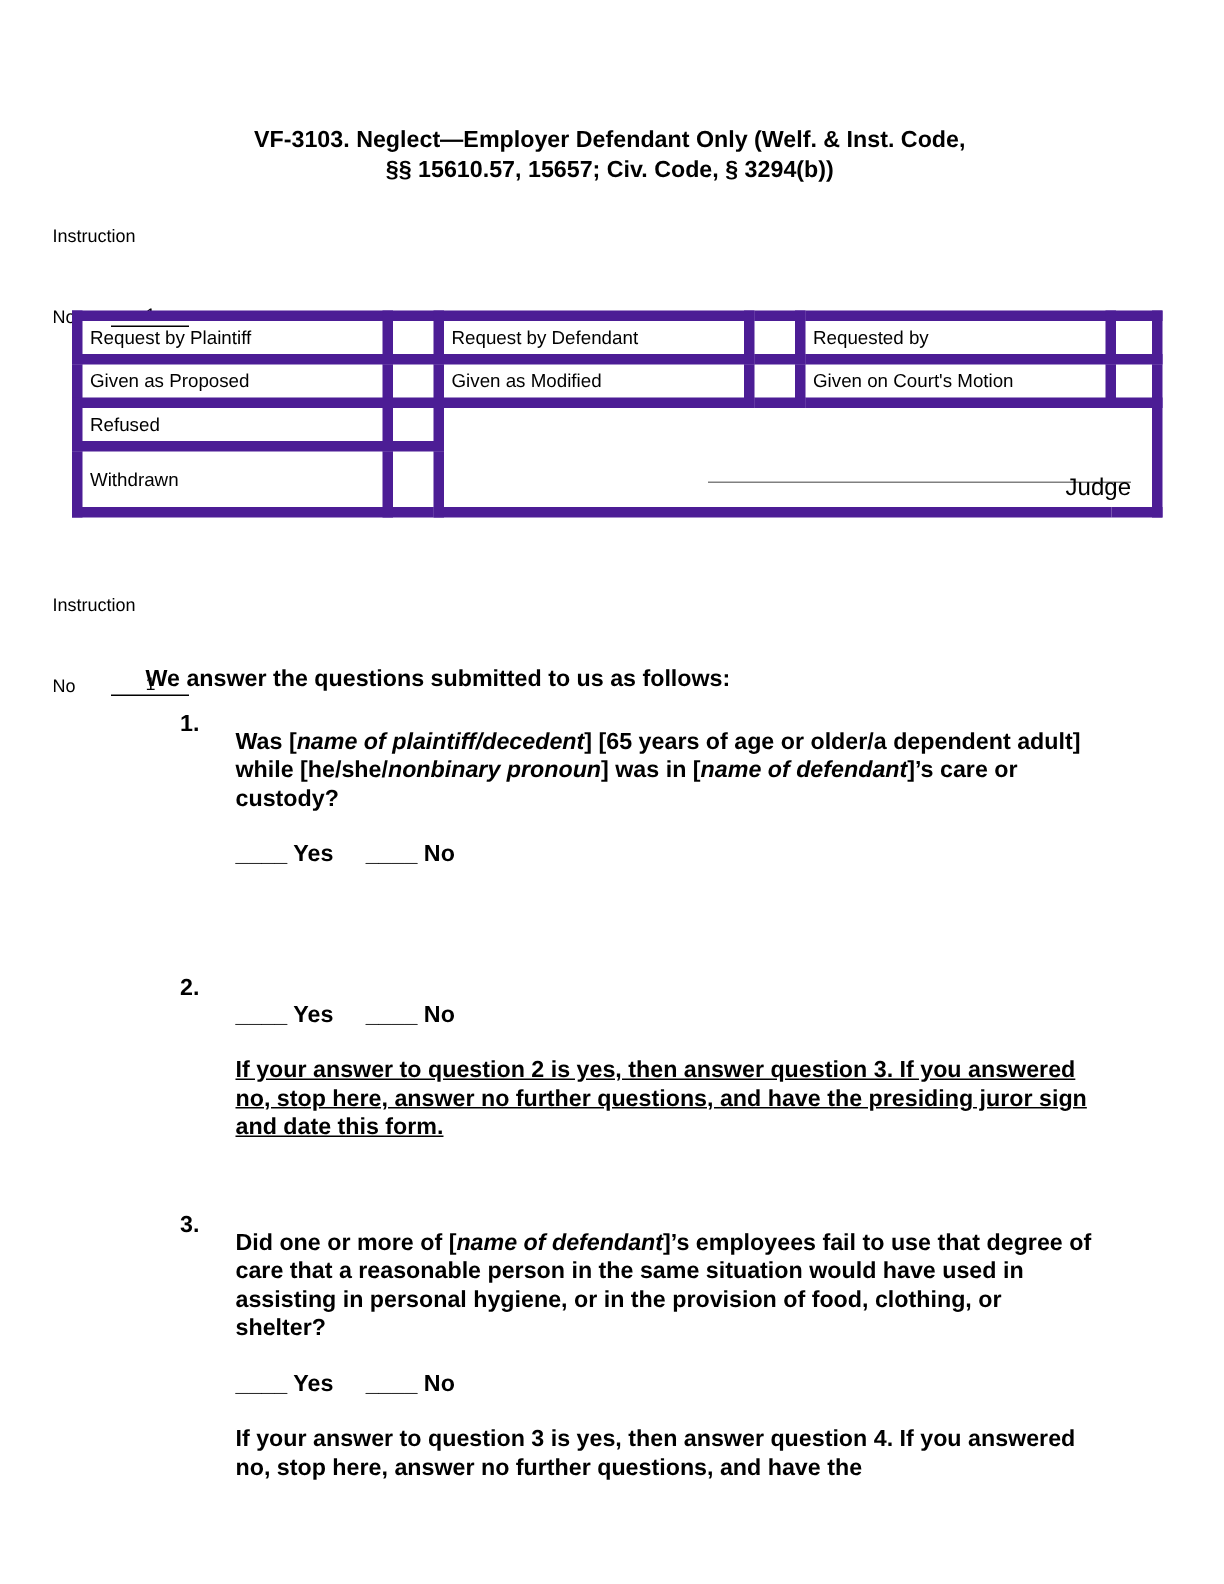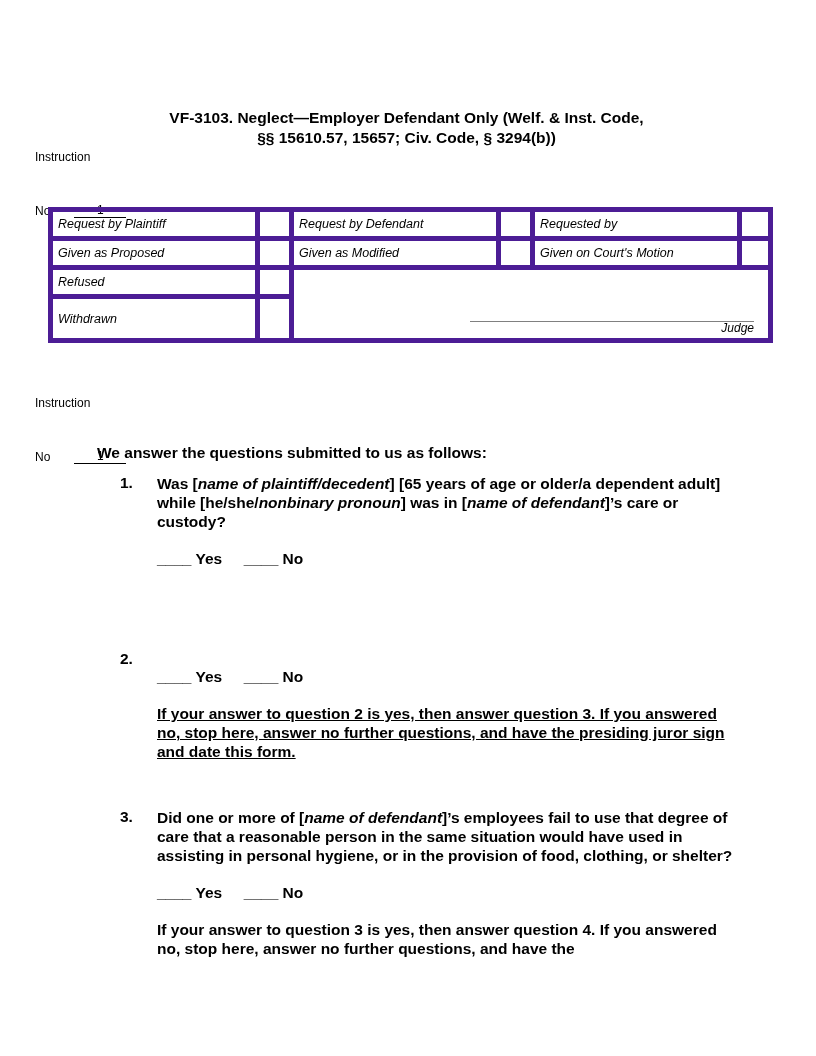--- a/index.html
+++ b/index.html
@@ -1,37 +1,37 @@
 <!DOCTYPE html>
 <html><head>
 <meta charset="utf-8">
 <style>
   html, body { margin:0; padding:0; background:#ffffff; }
   body { width:816px; height:1056px; position:relative; overflow:hidden;
          font-family:"Liberation Sans", sans-serif; color:#000; }
-  .title { position:absolute; left:0; width:813px; top:108px; text-align:center;
+  .title { position:absolute; left:0; width:813px; top:84px; text-align:center;
            font-weight:bold; font-size:15.5px; line-height:20px; }
   .instr { position:absolute; left:35px; font-size:12px; line-height:14px; }
   .instr .no-row { display:flex; align-items:flex-end;margin-top:40px; }
   .instr .no-val { display:inline-block; width:52px; border-bottom:1px solid #000;
                    text-align:center; margin-left:24px; line-height:13px; }
   table.sig { position:absolute; left:48px; top:207px; border-collapse:collapse;
               font-size:12.5px; table-layout:fixed; }
-  table.sig td { border:5px solid #4c1d95; padding:0 5px; vertical-align:middle;font-style:italic; }
+  table.sig td { border:7px solid #4c1d95; padding:0 5px; vertical-align:middle; }
   table.sig tr.r { height:29px; }
   table.sig tr.r4 { height:44px; }
   td.judge-cell { position:relative; }
   .judge-line { position:absolute; left:176px; right:14px; bottom:16px; border-top:1px solid #808080; }
-  .judge-label { position:absolute; right:14px; bottom:3px; font-size:12px; }
+  .judge-label { position:absolute; right:14px; bottom:3px; font-size:16px; }
   .lead { position:absolute; left:97px; top:444px; font-weight:bold; font-size:15.5px; }
   .q { position:absolute; left:120px; width:620px; font-weight:bold; font-size:15.5px; line-height:19px; }
   .q .num { position:absolute; left:0; top:0; }
   .q .body { margin-left:37px; }
   .q .yn { margin-left:37px; }
-  .q p { margin:1px; }
+  .q p { margin:12px; }
   i { font-style:italic; }
 </style>
 </head>
 <body>
 
 <div class="title">
   <div>VF-3103. Neglect—Employer Defendant Only (Welf. &amp; Inst. Code,</div>
   <div>§§ 15610.57, 15657; Civ. Code, § 3294(b))</div>
 </div>
 

